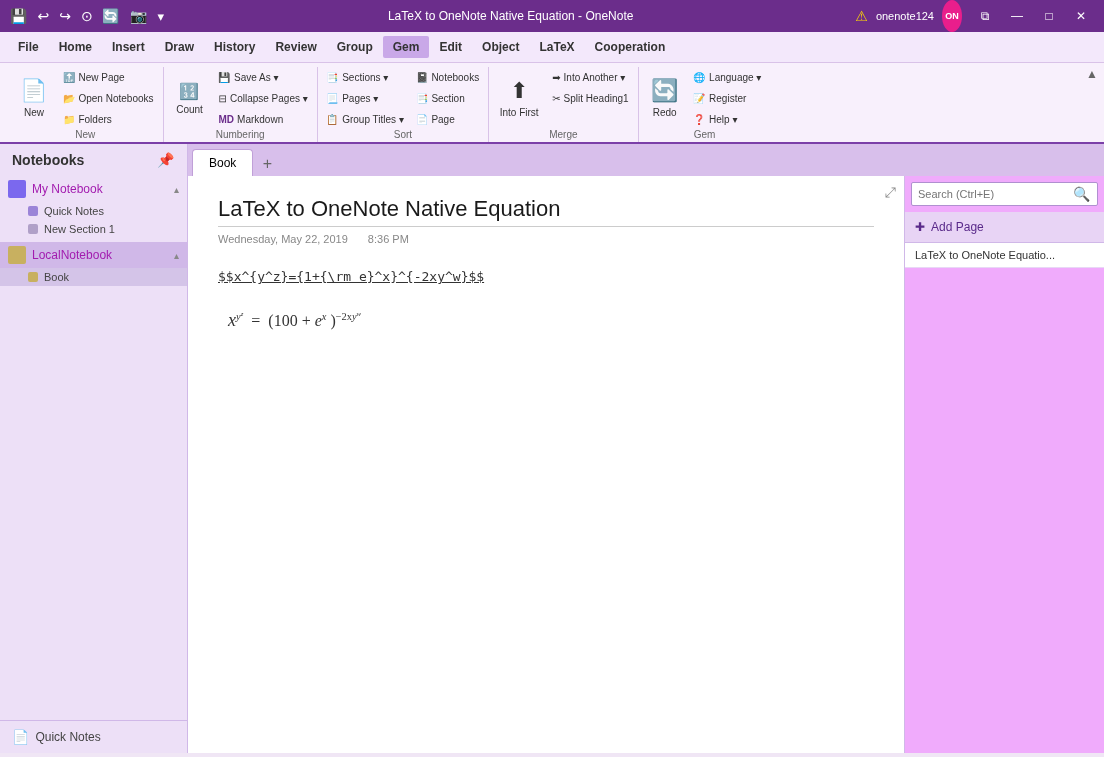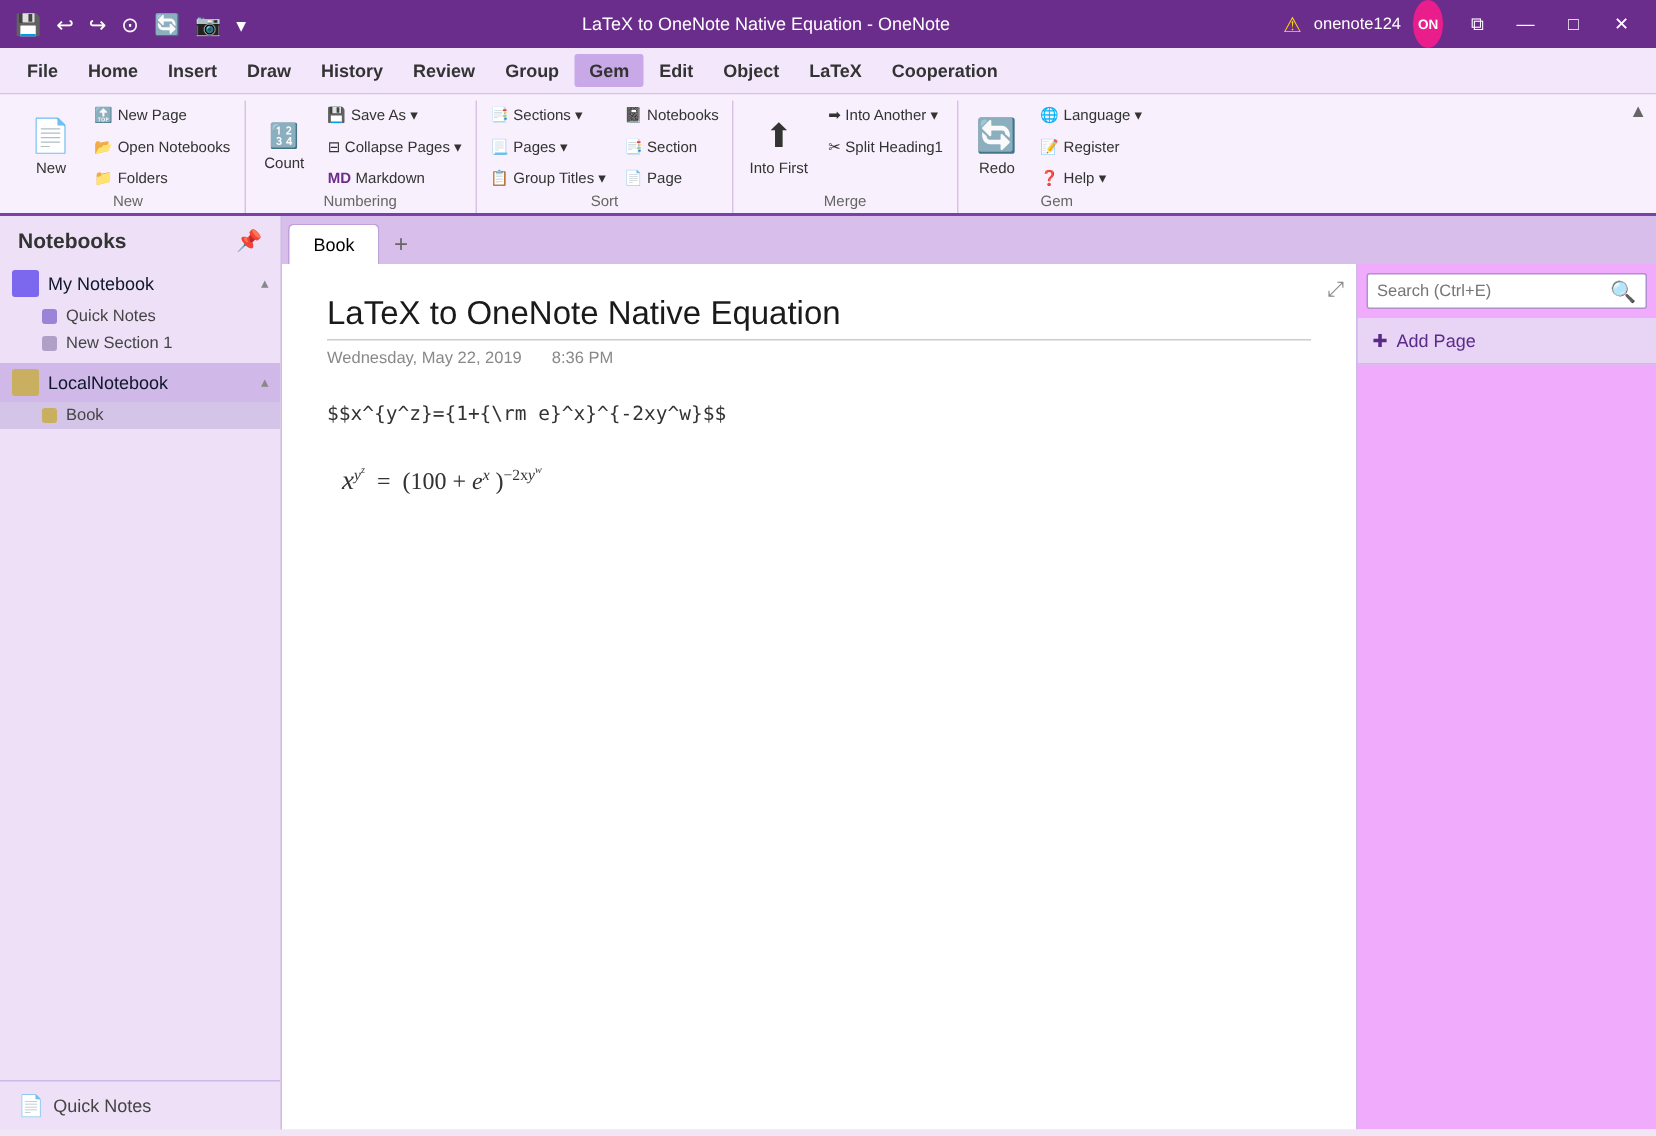--- a/index.html
+++ b/index.html
@@ -81,21 +81,21 @@
     .notebook-item {
       display: flex;
       align-items: center;
       padding: 4px 8px;
       cursor: pointer;
       gap: 6px;
     }
     .notebook-item.active { background: #d0b8e8; }
 
     .nb-icon { width: 18px; height: 18px; border-radius: 2px; flex-shrink: 0; }
-    .nb-label { font-size: 12px; color: #0f172a; }
+    .nb-label { font-size: 12px; color: #a21caf; }
     .nb-expand { margin-left: auto; font-size: 10px; color: #888; }
 
     .section-item {
       display: flex;
       align-items: center;
       padding: 3px 8px 3px 28px;
       cursor: pointer;
       gap: 6px;
       font-size: 11px;
       color: #444;
@@ -176,21 +176,21 @@
       color: #1a1a1a;
       width: 100%;
       border: none;
       border-bottom: 1px solid #ccc;
       outline: none;
       margin-bottom: 6px;
       padding-bottom: 4px;
     }
     .page-date { font-size: 11px; color: #888; margin-bottom: 20px; display:flex; gap:20px; }
     .page-body { font-size: 13px; color: #333; line-height: 1.8; }
-    .latex-source { font-family: monospace; font-size: 13px; color: #333; margin-bottom: 16px; }
+    .latex-source { font-family: monospace; font-size: 13px; color: #333; margin-bottom: 16px; text-decoration: underline; }
     .latex-rendered { font-family: 'Times New Roman', serif; font-size: 16px; color: #333; margin-left: 10px; }
 
     .expand-btn {
       position: absolute;
       top: 8px;
       right: 8px;
       font-size: 14px;
       cursor: pointer;
       color: #888;
       background: none;
@@ -555,16 +555,19 @@
         <div class="search-bar">
           <input class="search-input" type="text" placeholder="Search (Ctrl+E)" style="">
           <button class="search-btn">🔍</button>
         </div>
 
         <div class="add-page-btn">
           <span>✚</span>
           <span>Add Page</span>
         </div>
 
+        <div class="page-list-item active">
+          <span>LaTeX to OneNote Equatio...</span>
+        </div>
       </div>
     </div>
   </div>
 </div>
 
 </body></html>

